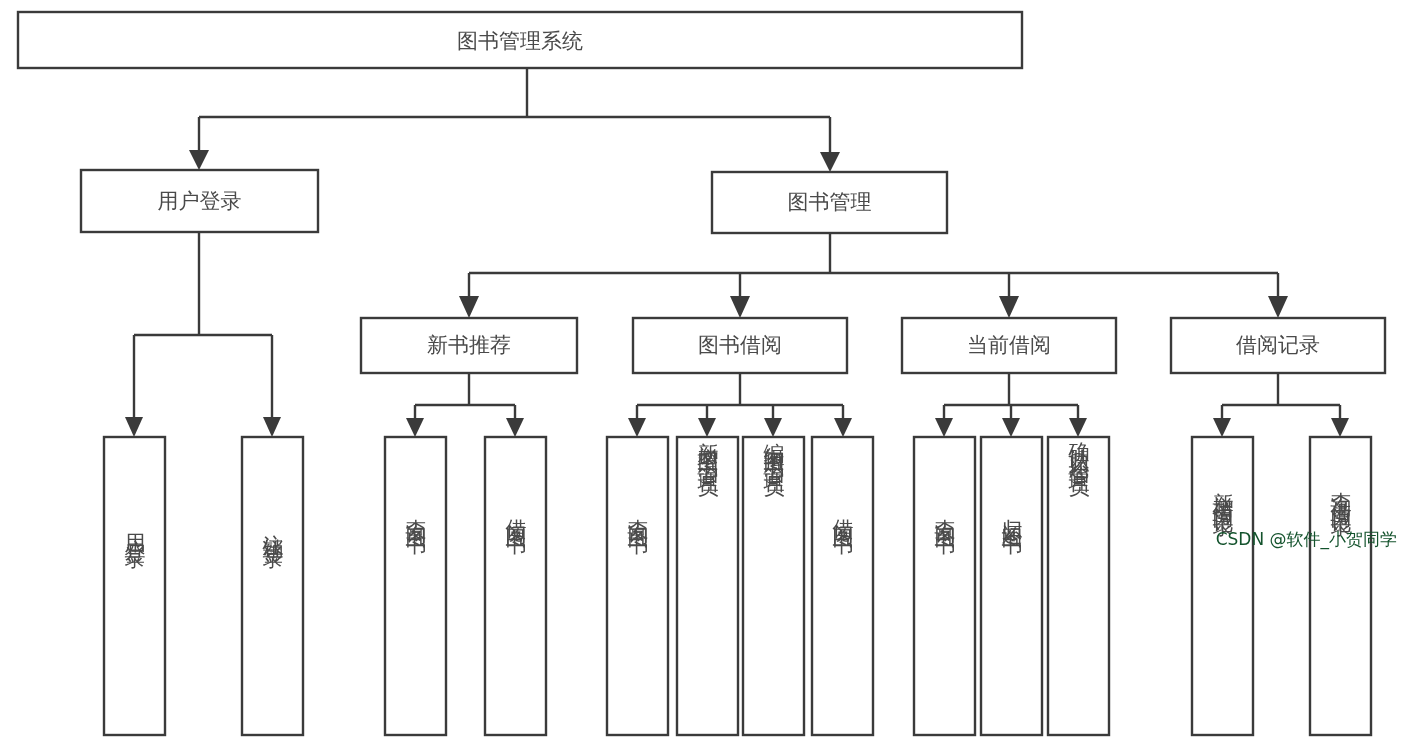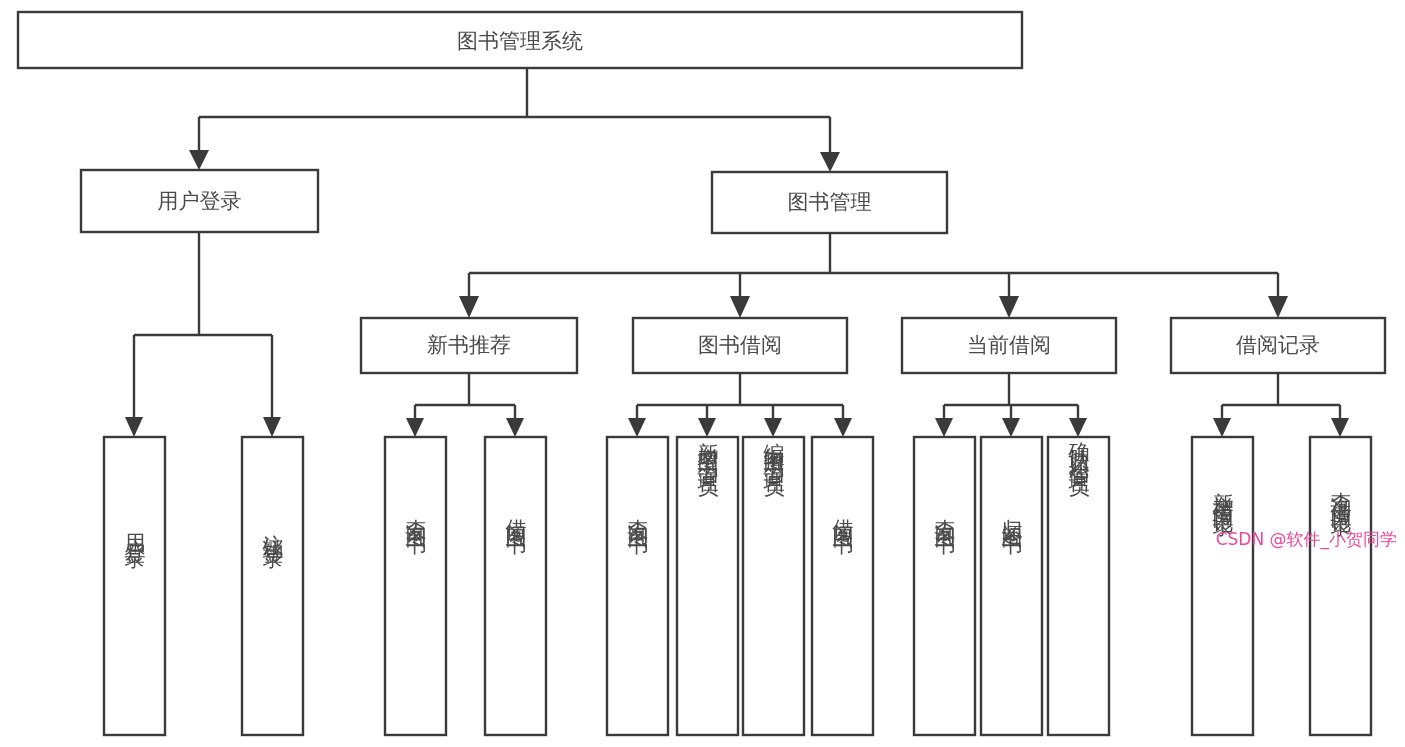--- a/index.html
+++ b/index.html
@@ -57,21 +57,21 @@
     text-orientation: upright;
     letter-spacing: 5px;
     text-anchor: middle;
   }
   .watermark-text {
     position: absolute;
     right: 8px;
     bottom: 6px;
     font-family: "DejaVu Sans", "Liberation Sans", sans-serif;
     font-size: 17px;
-    color: #ec4899;
+    color: #14532d;
     white-space: nowrap;
     pointer-events: none;
   }
 </style>
 </head>
 <body>
 
 <div id="diagram-root">
 
   <svg class="diagram-canvas" viewBox="0 0 1405 747" xmlns="http://www.w3.org/2000/svg">

